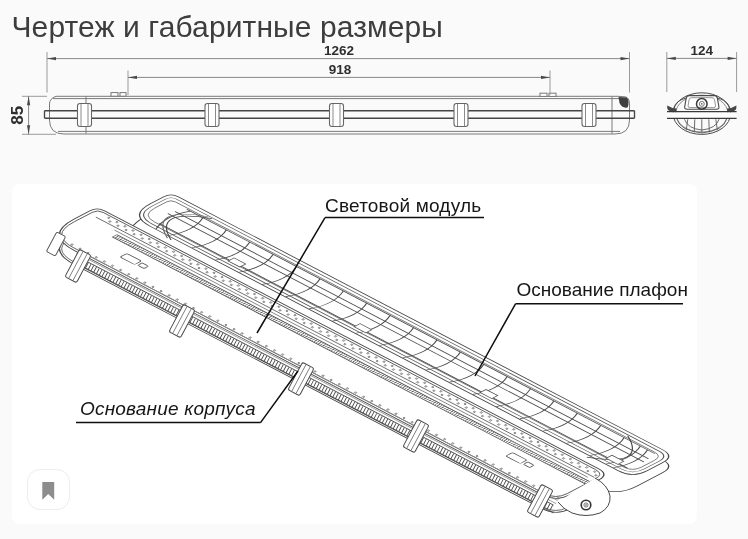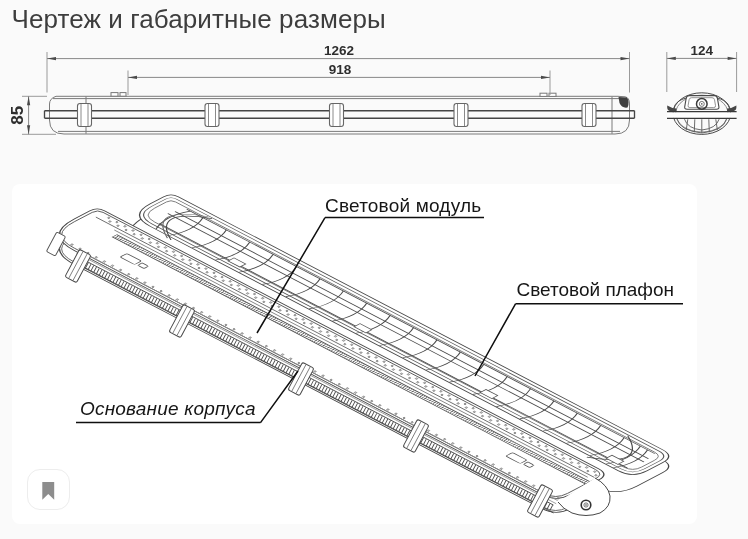--- a/index.html
+++ b/index.html
@@ -1,15 +1,15 @@
 <!DOCTYPE html>
 <html><head><meta charset="utf-8"><style>
 html,body{margin:0;padding:0;}
 body{width:748px;height:539px;background:#fafafa;font-family:"Liberation Sans",sans-serif;position:relative;overflow:hidden;}
-.title{position:absolute;left:11.5px;top:4px;font-size:26px;letter-spacing:0.1px;color:#3d3d3d;white-space:nowrap;}
+.title{position:absolute;left:11.5px;top:10px;font-size:30px;letter-spacing:0.1px;color:#3d3d3d;white-space:nowrap;}
 .panel{position:absolute;left:12px;top:184px;width:685px;height:340px;background:#ffffff;border-radius:8px;}
 .lab{position:absolute;font-size:19px;color:#161616;white-space:nowrap;}
 .bkbtn{position:absolute;left:26.7px;top:468.5px;width:41px;height:39px;background:#fff;border:1px solid #ededed;border-radius:13px;}
 svg{position:absolute;left:0;top:0;}
 </style></head><body>
 <div class="title">Чертеж и габаритные размеры</div>
 <div class="panel"></div>
 
 <svg width="748" height="539" viewBox="0 0 748 539">
 <g fill="none" stroke="#7a7a7a" stroke-width="1">
@@ -368,17 +368,17 @@
 <circle cx="586" cy="505" r="0.8" fill="#444" stroke="none"></circle>
 <circle cx="586" cy="505" r="2.1" fill="none" stroke="#555" stroke-width="0.8"></circle>
 </g>
 <g fill="none" stroke="#0f0f0f" stroke-width="1.5">
 <path d="M 325,217.6 L 484,217.6 M 325,217.6 L 257,333"></path>
 <path d="M 515.5,303.8 L 683,303.8 M 515.5,303.8 L 475,376"></path>
 <path d="M 76,422.6 L 260.5,422.6 M 260.5,422.6 L 298,371"></path>
 </g>
 </svg>
 <div class="lab" style="left:325px;top:194.5px;letter-spacing:0.2px;">Световой модуль</div>
-<div class="lab" style="left:516.5px;top:278.5px;">Световой плафон</div>
+<div class="lab" style="left:516.5px;top:278.5px;">Основание плафон</div>
 <div class="lab" style="left:80px;top:397.5px;letter-spacing:0.2px;font-style:italic;">Основание корпуса</div>
 <div class="bkbtn"></div>
 <svg width="748" height="539" viewBox="0 0 748 539" style="pointer-events:none">
     <path d="M 42.3,481.9 L 54.2,481.9 L 54.2,499.7 L 48.25,494.1 L 42.3,499.7 Z" fill="#8d8d8d"></path>
   </svg>
 </body></html>

